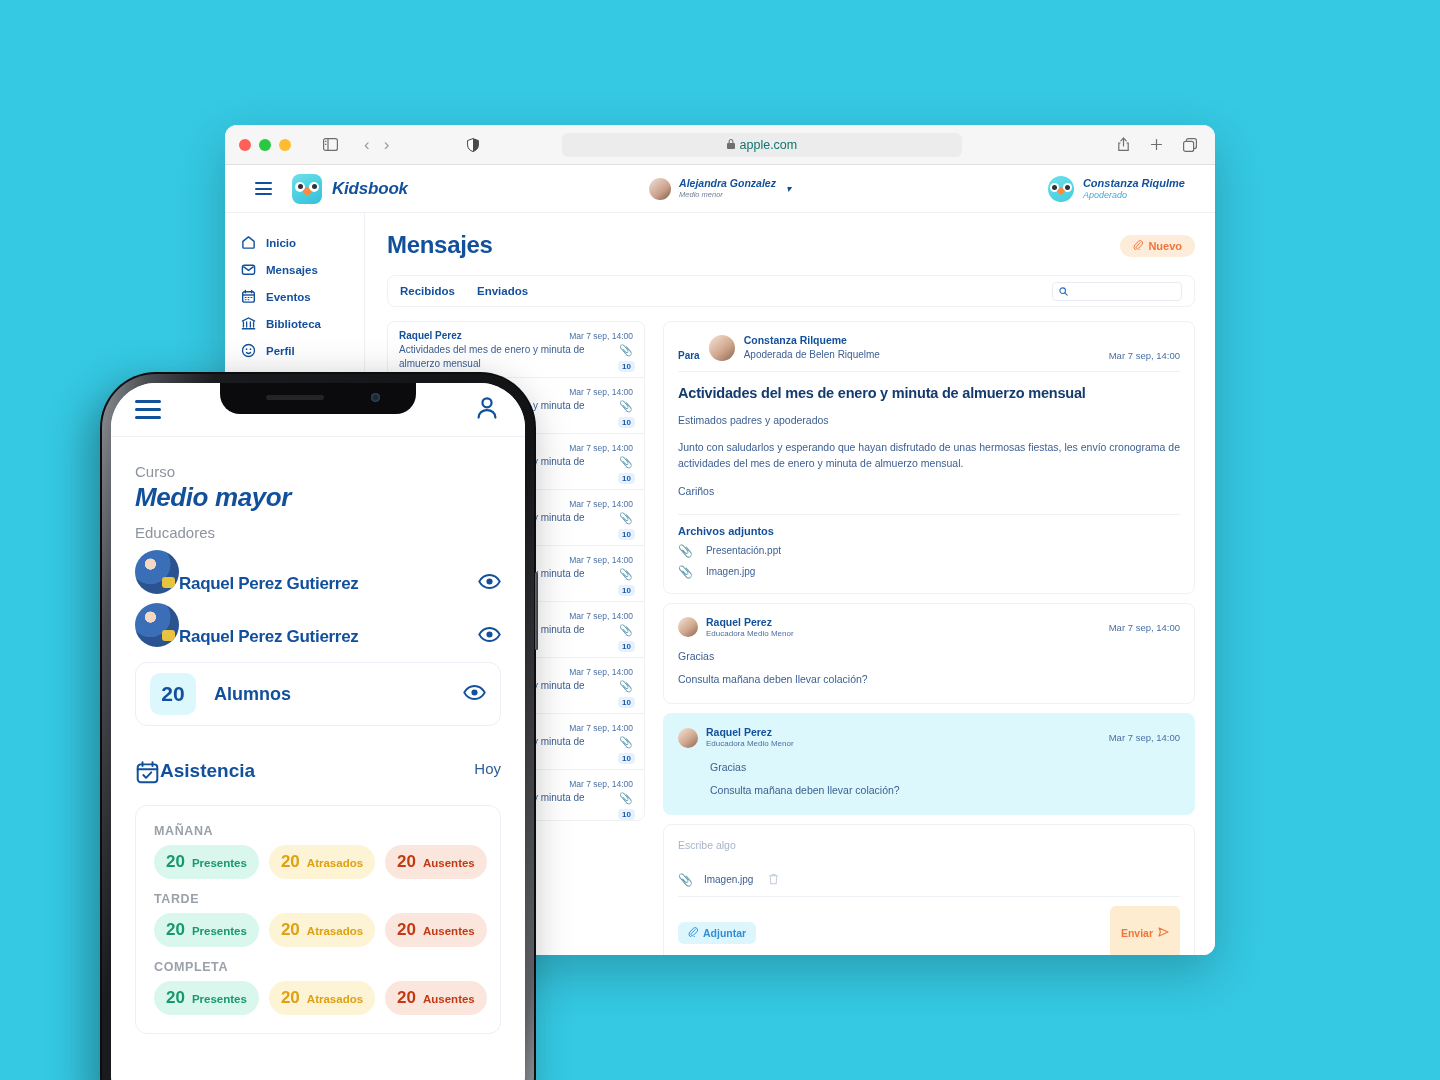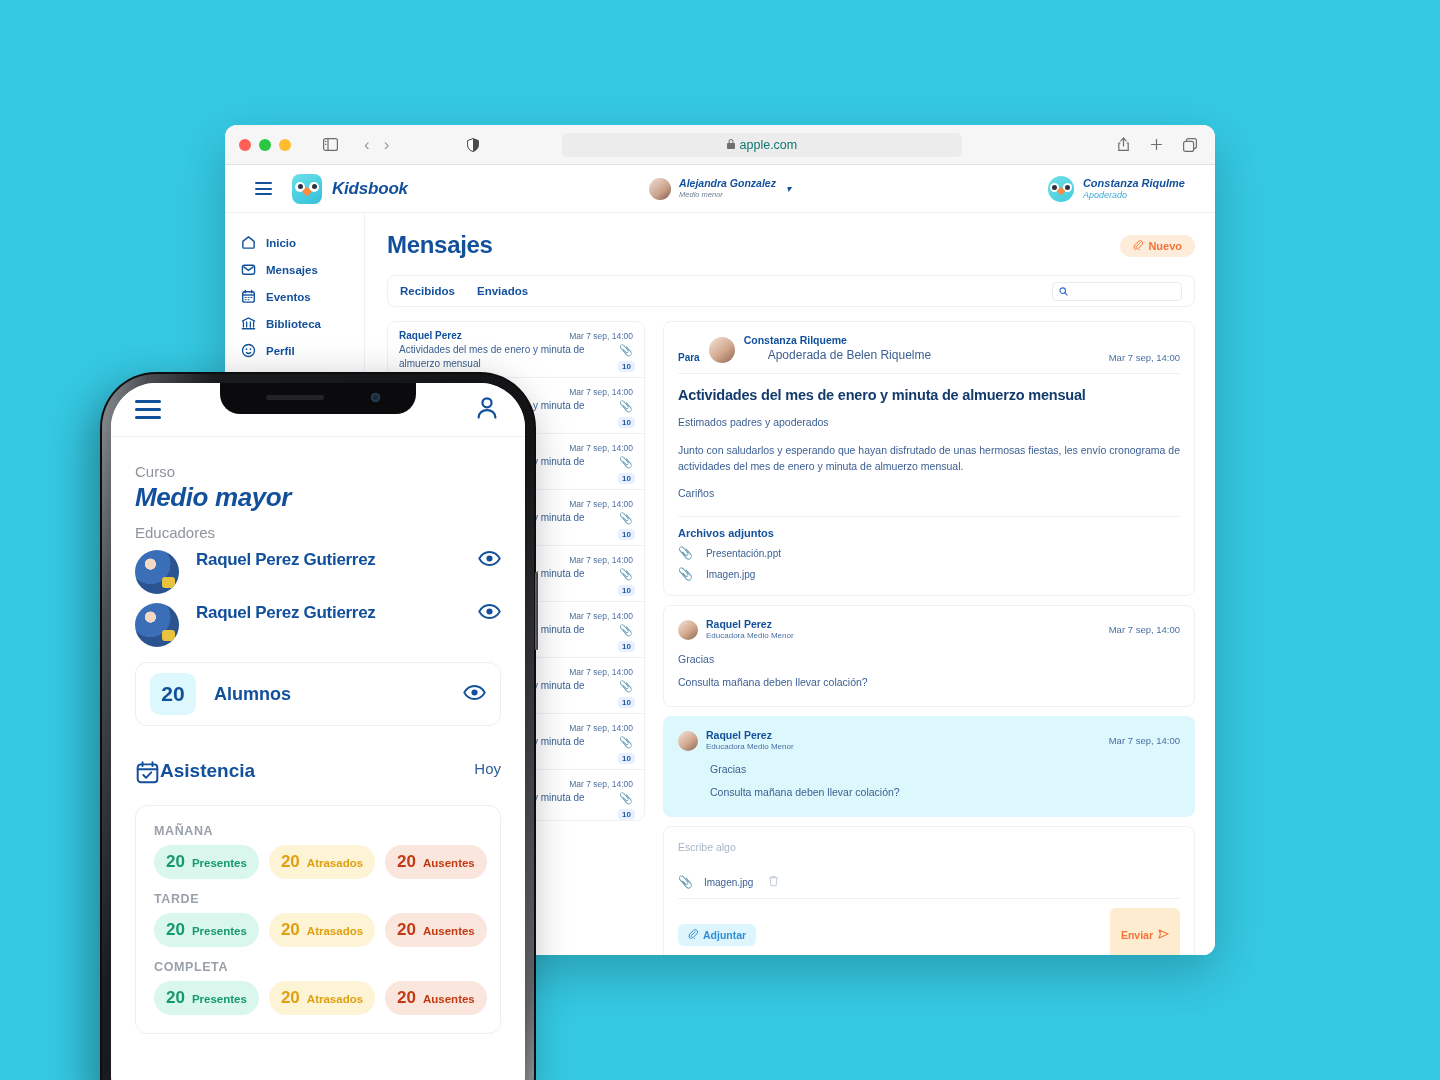--- a/index.html
+++ b/index.html
@@ -182,21 +182,21 @@
     border-radius: 4px; padding: 1px 4px;
   }
 
   
   .detail { flex: 1; min-width: 0; display: flex; flex-direction: column; gap: 9px; }
   .card { border: 1px solid #eef1f6; border-radius: 8px; background: #fff; }
 
   .d-head { padding: 12px 14px 0 14px; display: flex; align-items: flex-end; gap: 9px; }
   .d-para { font-size: 10px; font-weight: bold; color: #12509c; }
   .d-name { font-size: 10.5px; font-weight: bold; color: #12509c; line-height: 1.3; }
-  .d-role { font-size: 12px; color: #3b5f93; line-height: 1.3; margin-left: 24px; }
+  .d-role { font-size: 10px; color: #3b5f93; line-height: 1.3; }
   .d-date { margin-left: auto; font-size: 9.5px; color: #4a6fa5; }
   .d-rule { height: 1px; background: #eef1f6; margin: 10px 14px 0 14px; }
 
   .d-body { padding: 13px 14px 14px 14px; }
   .d-subject { font-size: 14.5px; font-weight: bold; color: #143b6e; letter-spacing: -0.2px; }
   .d-p { font-size: 10.5px; color: #3b5f93; line-height: 1.5; margin-top: 12px; }
 
   .att-rule { height: 1px; background: #eef1f6; margin: 14px 0 10px 0; }
   .att-title { font-size: 11px; font-weight: bold; color: #12509c; }
   .att-row { display: flex; align-items: center; gap: 13px; margin-top: 7px; font-size: 10px; color: #3b5f93; }
@@ -274,21 +274,21 @@
   }
   .ph-ham { width: 26px; display: flex; flex-direction: column; gap: 5px; }
   .ph-ham i { height: 3px; background: #12509c; border-radius: 2px; }
   .ph-user { margin-left: auto; color: #12509c; }
 
   .ph-body { padding: 26px 24px 0 24px; }
   .ph-label { font-size: 15px; color: #8d949e; }
   .ph-course { font-size: 26px; font-weight: bold; color: #12509c; margin-top: 2px; letter-spacing: -0.4px; font-style: italic; }
   .ph-sub { font-size: 15px; color: #8d949e; margin-top: 11px; }
 
-  .edu-row { display: flex; align-items: flex-start; gap: 17px; margin-top: 9px; }
+  .edu-row { display: flex; align-items: flex-end; margin-top: 9px; }
   .edu-pic {
     width: 44px; height: 44px; border-radius: 50%; flex: none;
     background: radial-gradient(circle at 35% 32%, #f3d9c4 0 13%, #3a6fb8 14% 48%, #2a5390 49% 100%);
     overflow: hidden; position: relative;
   }
   .edu-pic::after {
     content:""; position:absolute; right: 4px; bottom: 6px; width: 13px; height: 11px;
     border-radius: 3px; background:#e8c33f;
   }
   .edu-name { font-size: 17px; font-weight: bold; color: #12509c; letter-spacing: -0.3px; }

